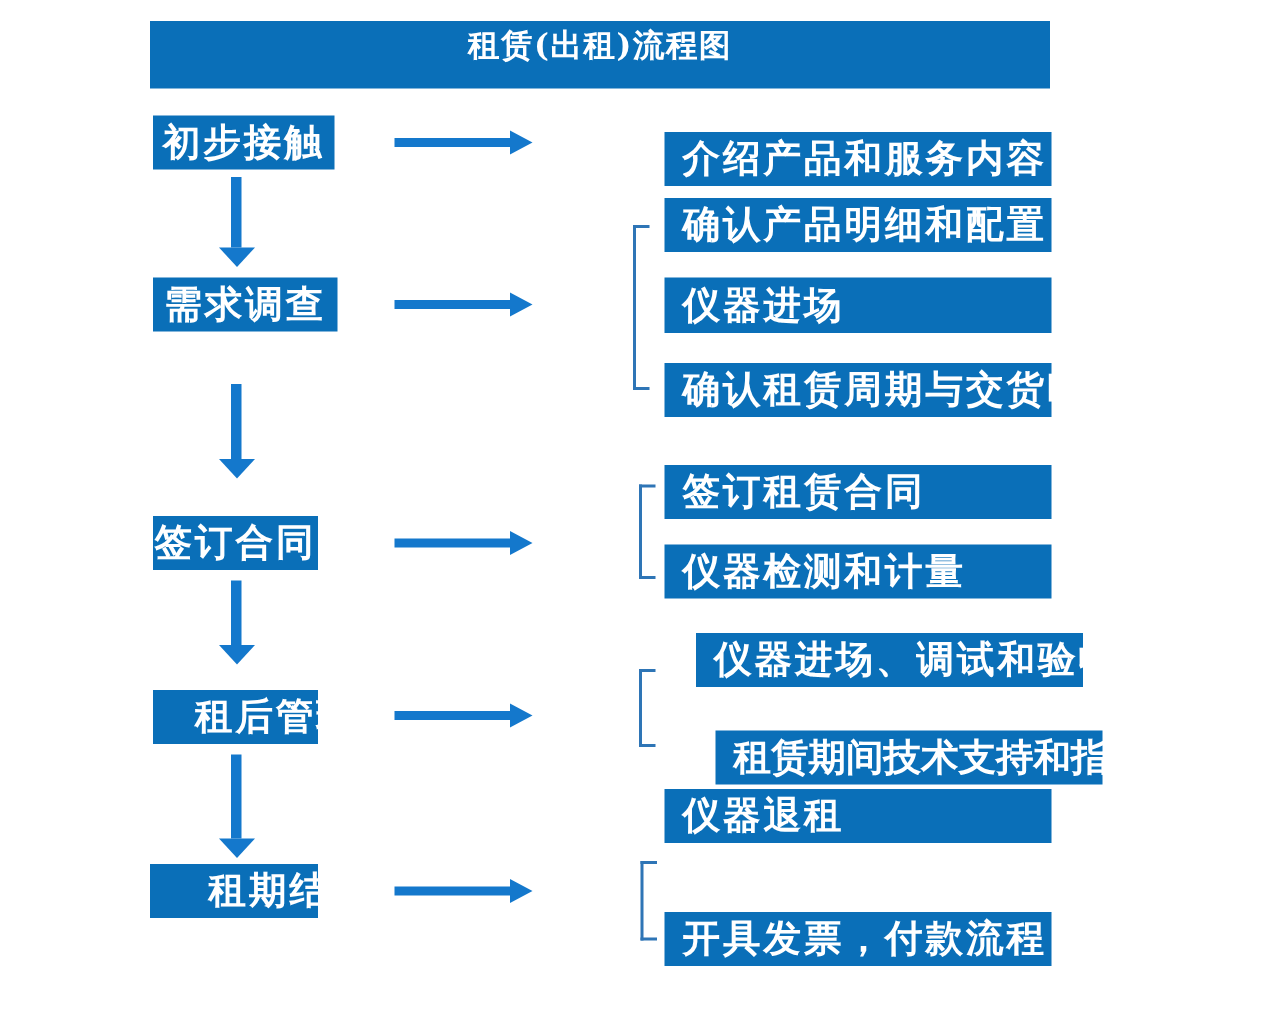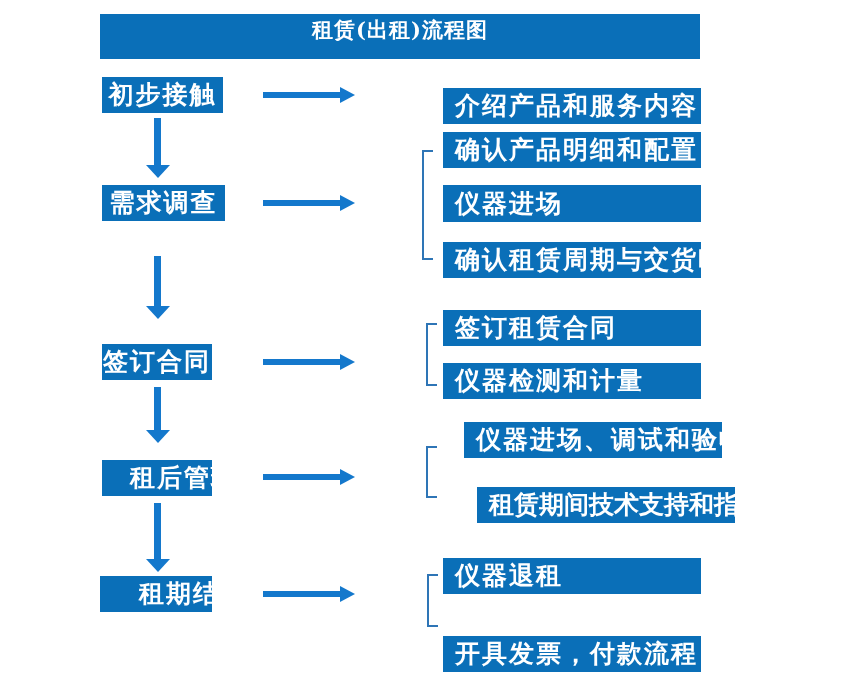--- a/index.html
+++ b/index.html
@@ -41,22 +41,22 @@
   .L5{left:100px;top:576px;width:112px;padding-left:39px;}
   
   .R1{top:77px;margin-top:11px;}
   .R2{top:132px;}
   .R3{top:185px;height:37px;line-height:37px;}
   .R4{top:242px;}
   .R5{top:310px;}
   .R6{top:363px;}
   .R7{top:422px;margin-left:21px;}
   .R8{top:487px;letter-spacing:0;margin-left:34px;}
-  .R9{top:558px;}
-  .R10{top:608px;margin-top:28px;}
+  .R9{top:526px;}
+  .R10{top:608px;}
   
   .h-arrow{
     position:absolute;left:263px;width:77px;height:6px;
     background:var(--arrow);
   }
   .h-arrow::after{
     content:"";position:absolute;left:100%;top:50%;
     margin-top:-8px;
     border-left:15px solid var(--arrow);
     border-top:8px solid transparent;

